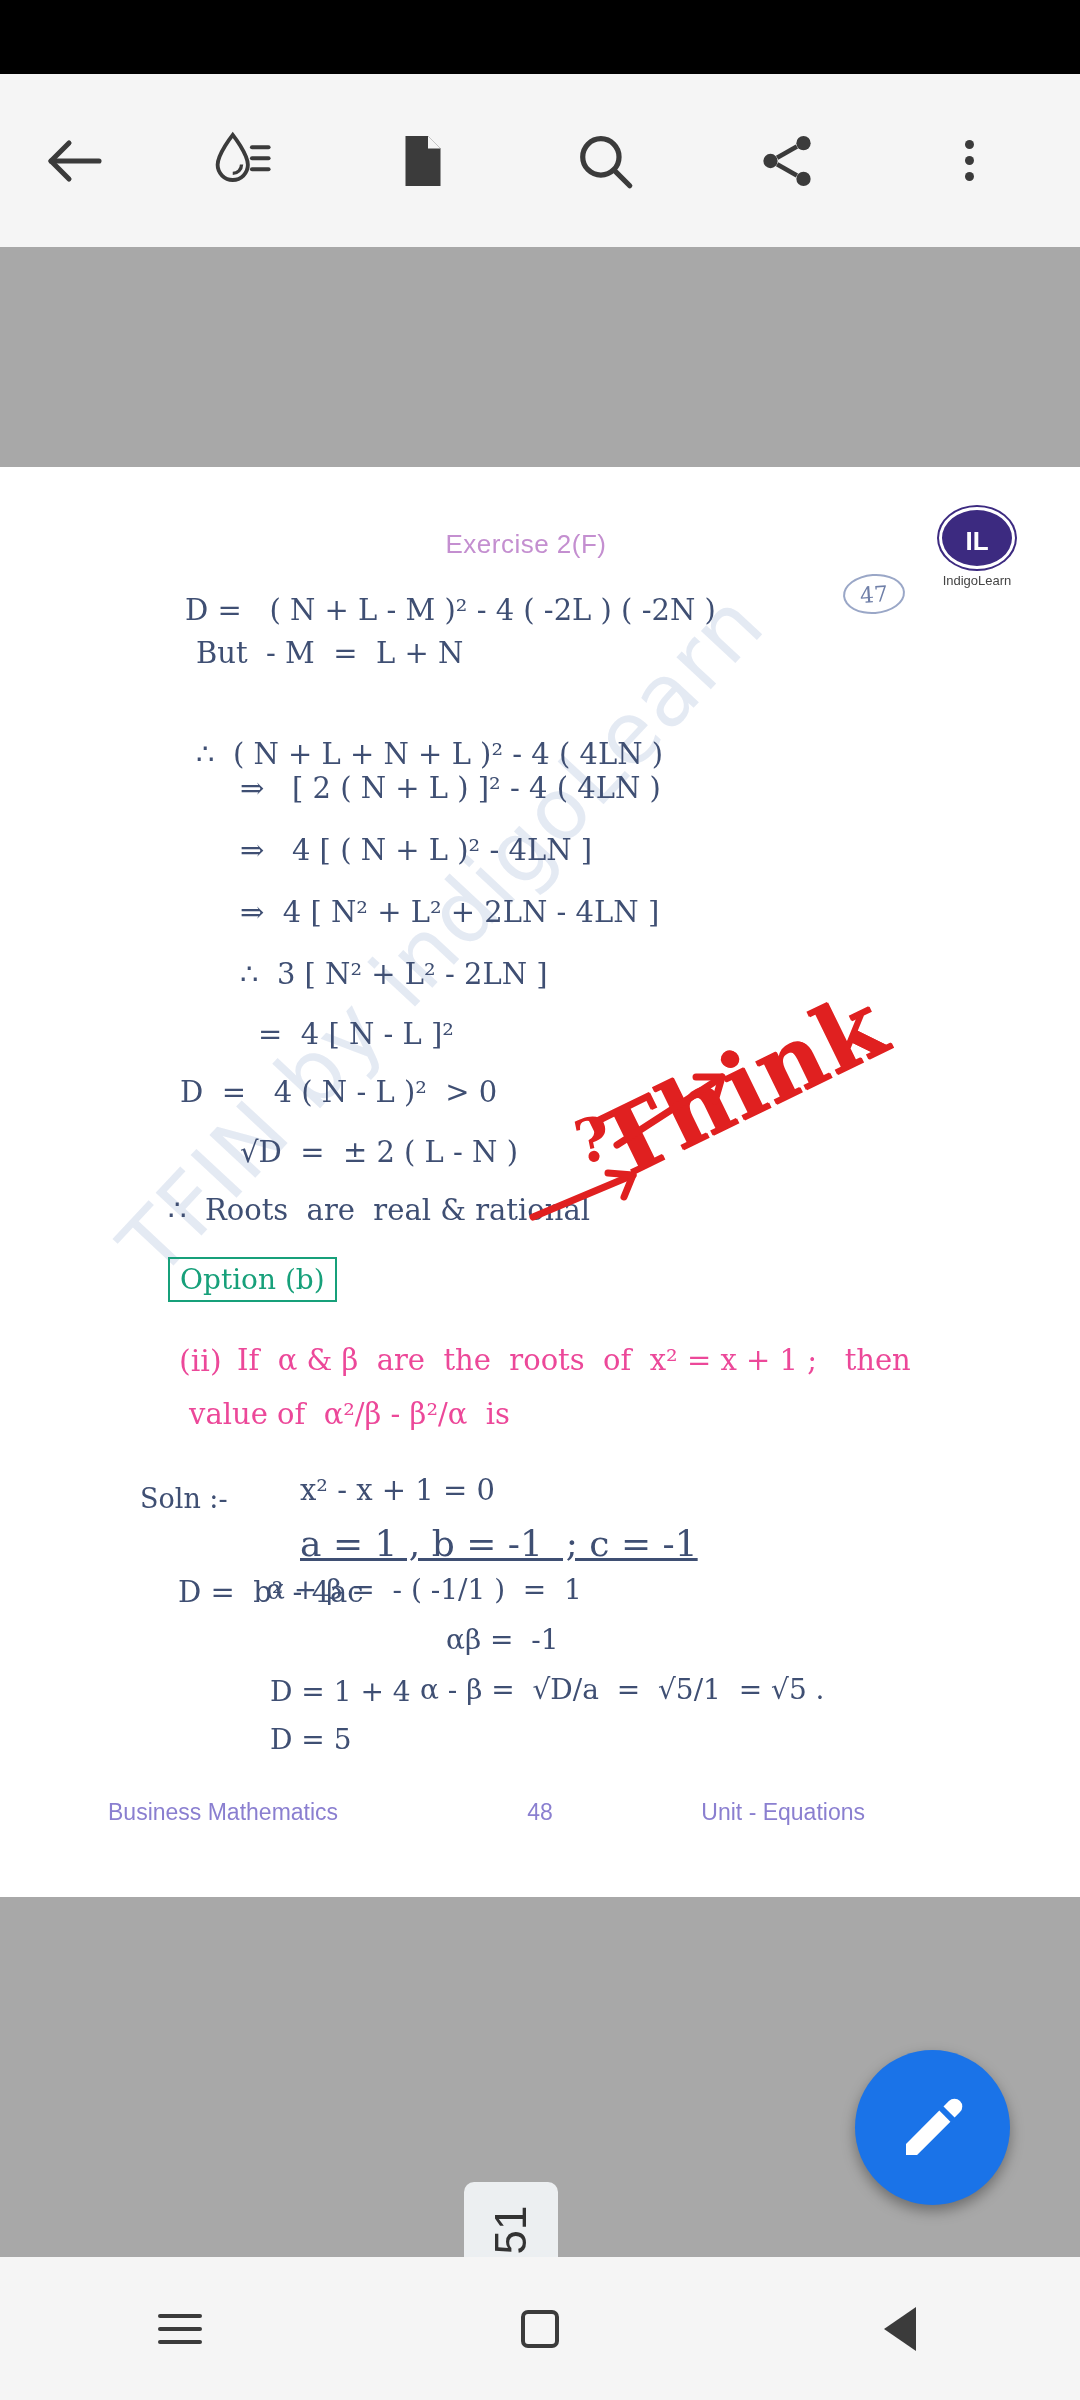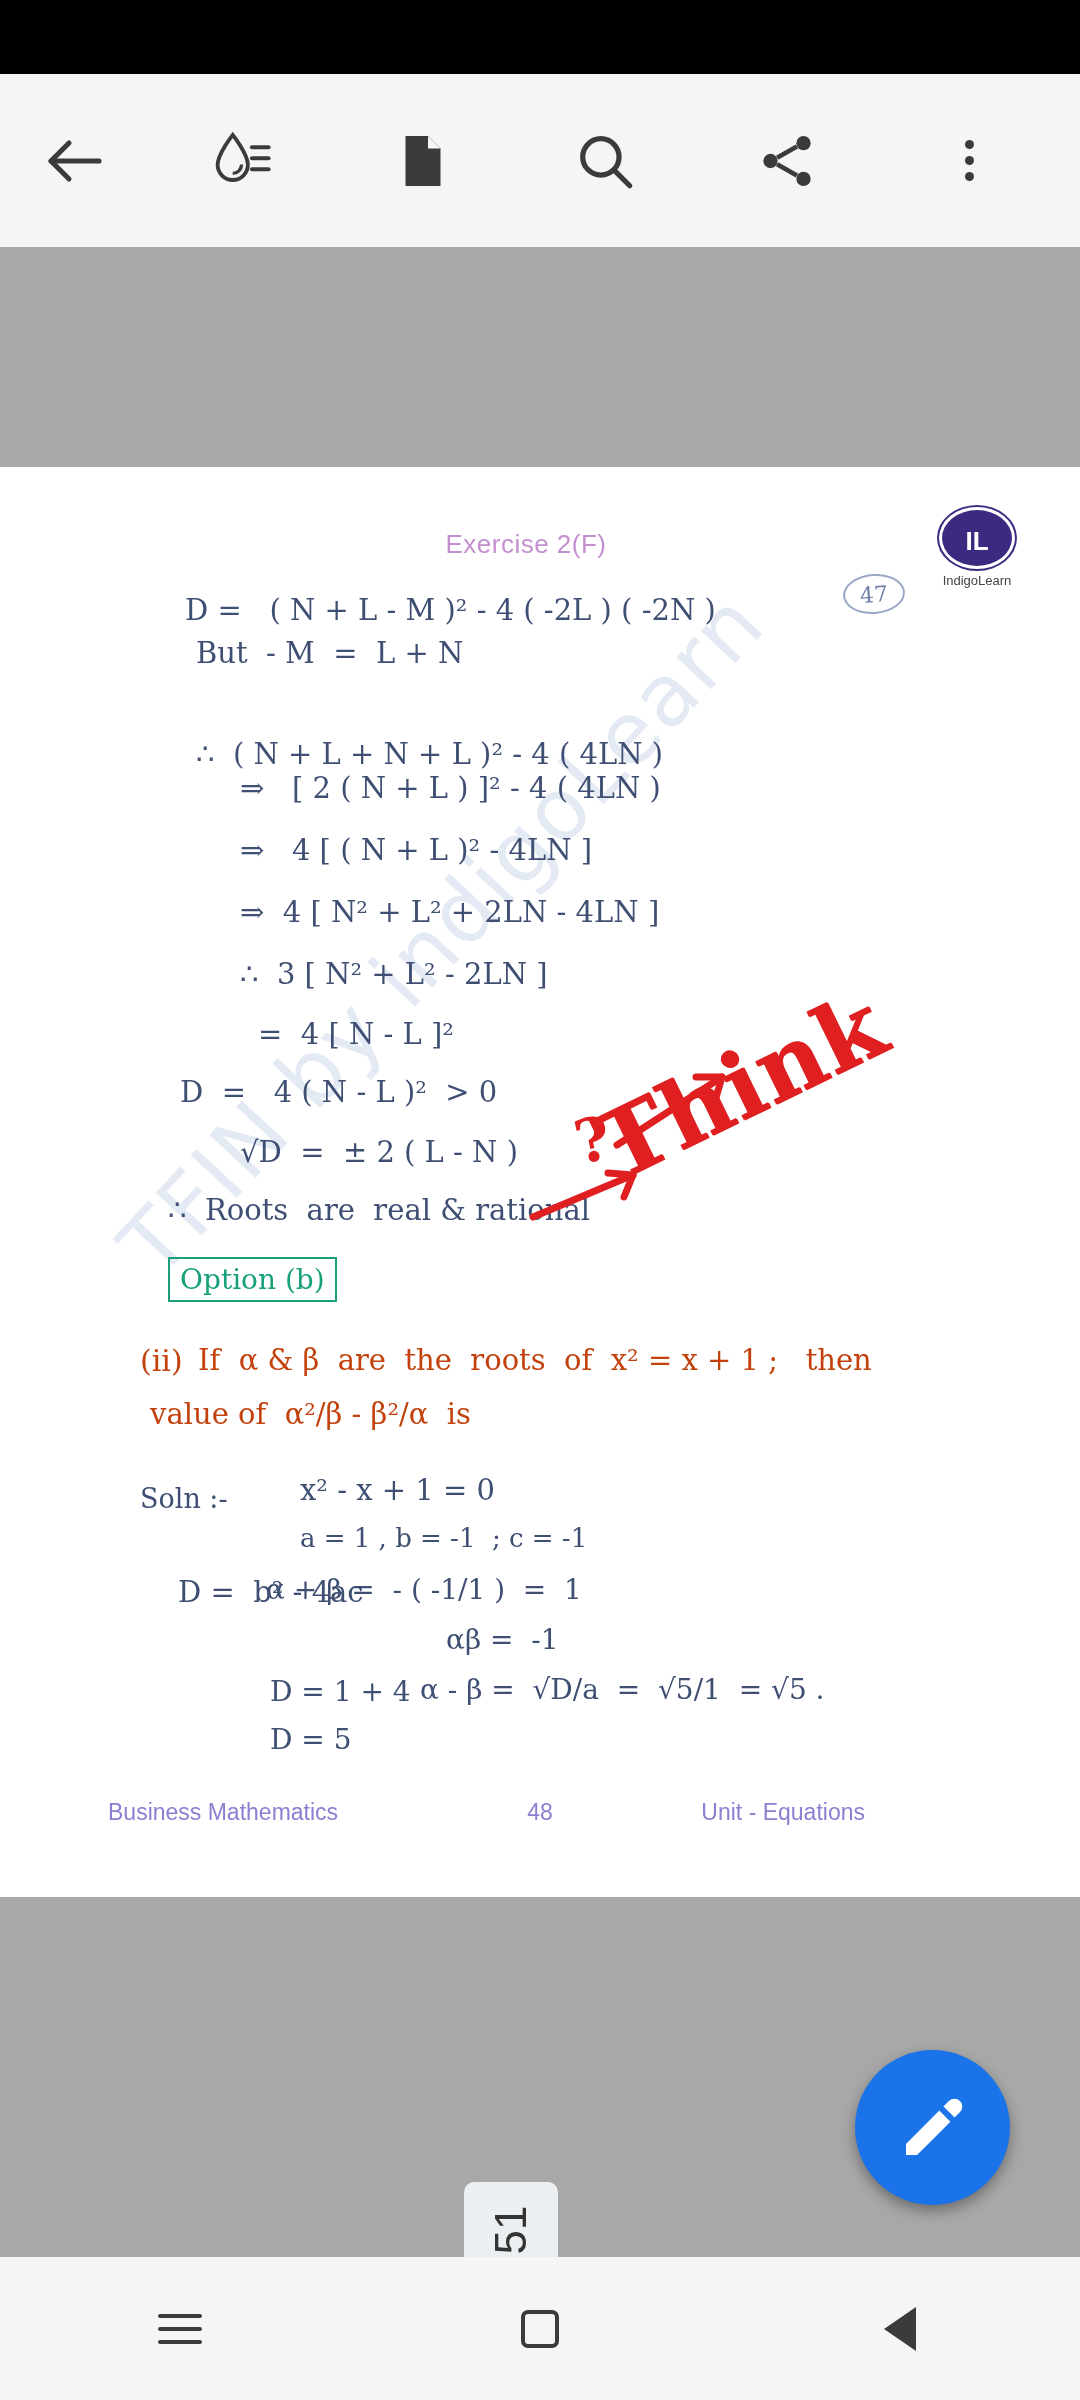--- a/index.html
+++ b/index.html
@@ -69,21 +69,21 @@
   }
 
   
   .hw {
     position: absolute;
     font-family: "DejaVu Serif", serif;
     color: #3a4a6b;
     white-space: pre;
   }
   .hw.blue { color: #3f4f73; }
-  .hw.pink { color: #c2410c; }
+  .hw.pink { color: #ec4899; margin-left: 39px; }
   .hw.green-box {
     color: #17a07a; border: 2px solid #17a07a; padding: 4px 10px; text-align: right;
   }
 
   
   .annot-think {
     position: absolute; left: 588px; top: 565px;
     color: #e02020; font-family: "DejaVu Serif", serif; font-size: 92px;
     font-weight: bold; transform: rotate(-26deg); letter-spacing: 1px;
     text-shadow: 1px 1px 0 #e02020;
@@ -230,21 +230,21 @@
       <path d="M5 80 L110 12" stroke="#e02020" stroke-width="7" fill="none" stroke-linecap="round"></path>
       <path d="M110 12 L84 12 M110 12 L103 36" stroke="#e02020" stroke-width="7" fill="none" stroke-linecap="round"></path>
     </svg>
 
     <div class="hw pink" style="left:140px; top:876px; font-size:30px;">(ii)</div>
     <div class="hw pink" style="left:198px; top:876px; font-size:29px;">If  α &amp; β  are  the  roots  of  x² = x + 1 ;   then</div>
     <div class="hw pink" style="left:150px; top:930px; font-size:29px;">value of  α²/β - β²/α  is</div>
 
     <div class="hw blue" style="left:140px; top:1016px; font-size:27px;">Soln :-</div>
     <div class="hw blue" style="left:300px; top:1006px; font-size:29px;">x² - x + 1 = 0</div>
-    <div class="hw blue" style="left:300px; top:1056px; font-size:26px;">a = 1 , b = -1  ; c = -1</div>
+    <div class="hw blue" style="left:300px; top:1056px; font-size:36px;text-decoration:underline;">a = 1 , b = -1  ; c = -1</div>
     <div class="hw blue" style="left:178px; top:1108px; font-size:29px;">D =  b² - 4ac</div>
     <div class="hw blue" style="left:266px; top:1106px; font-size:28px;">α + β =  - ( -1/1 )  =  1</div>
     <div class="hw blue" style="left:446px; top:1156px; font-size:28px;">αβ =  -1</div>
     <div class="hw blue" style="left:270px; top:1208px; font-size:28px;text-align:center;">D = 1 + 4</div>
     <div class="hw blue" style="left:420px; top:1206px; font-size:28px;">α - β =  √D/a  =  √5/1  = √5 .</div>
     <div class="hw blue" style="left:270px; top:1256px; font-size:28px;">D = 5</div>
 
     <div class="pg-footer">
       <div class="pf-left">Business Mathematics</div>
       <div class="pf-center">48</div>

